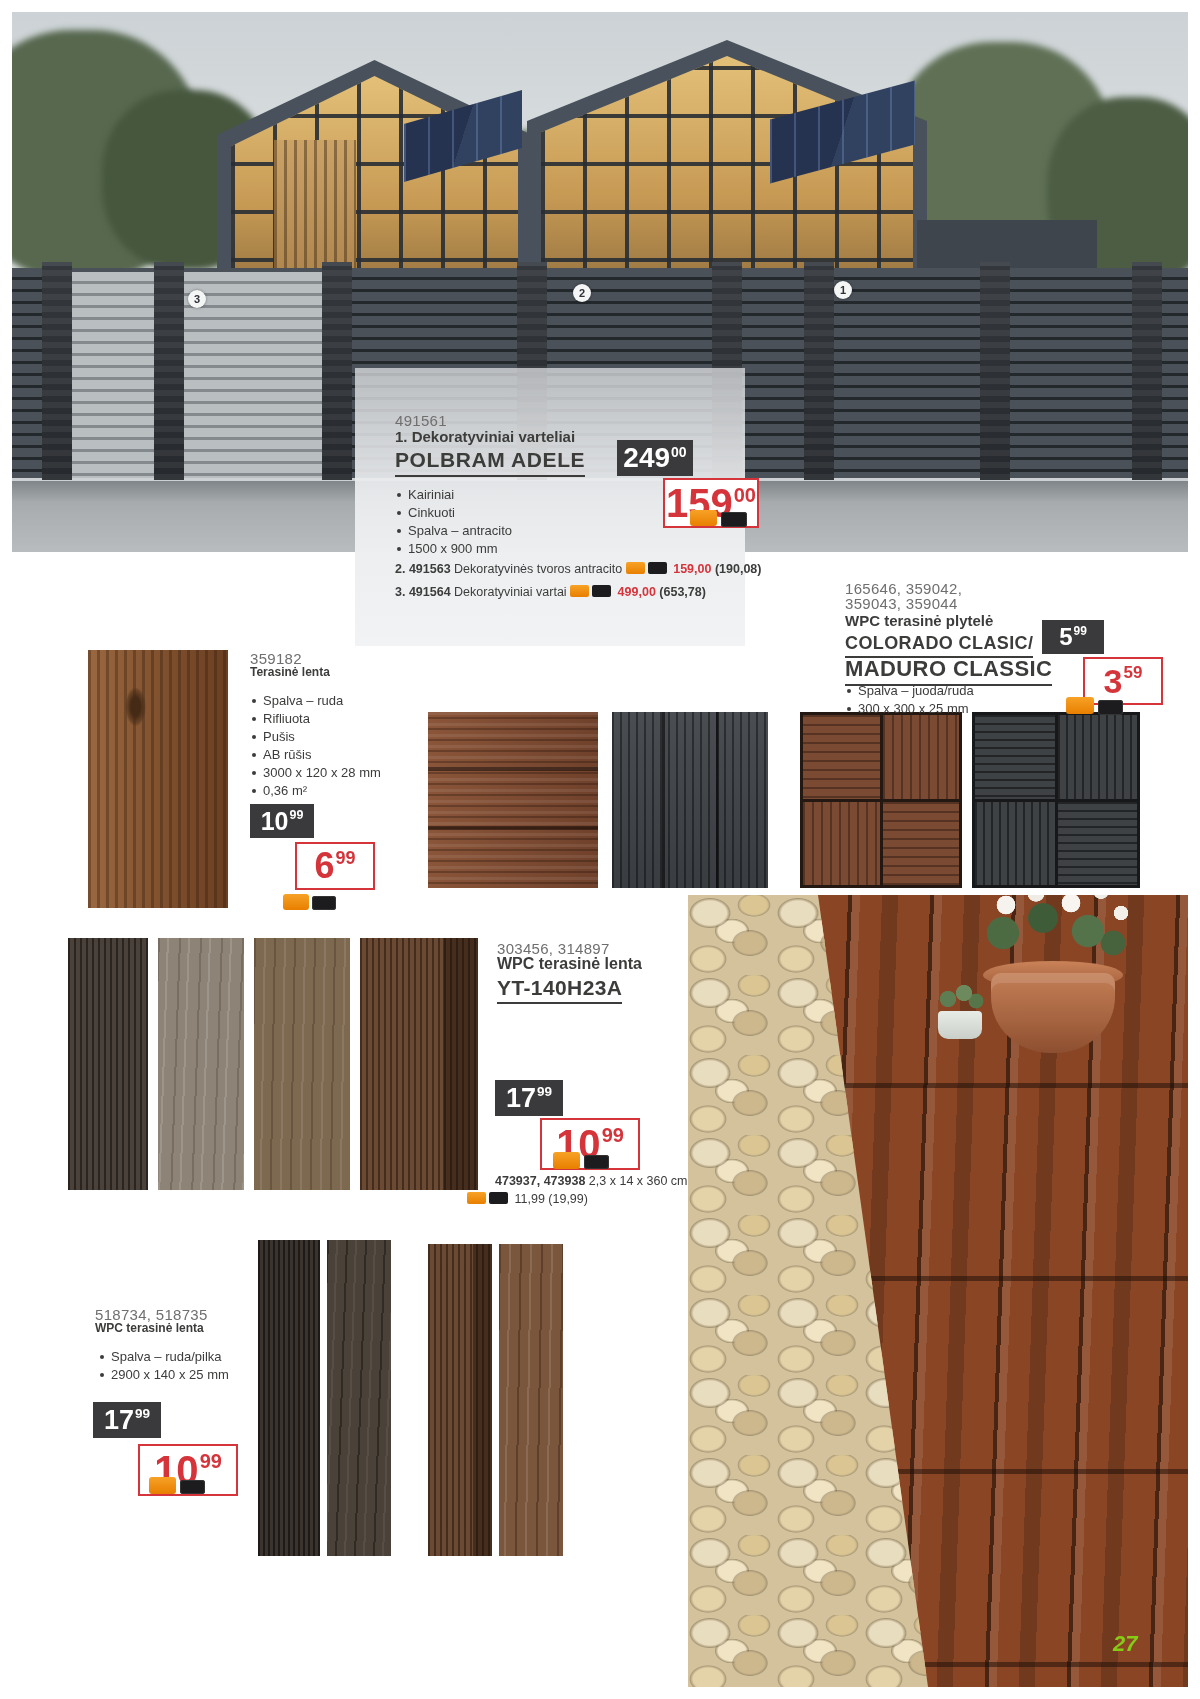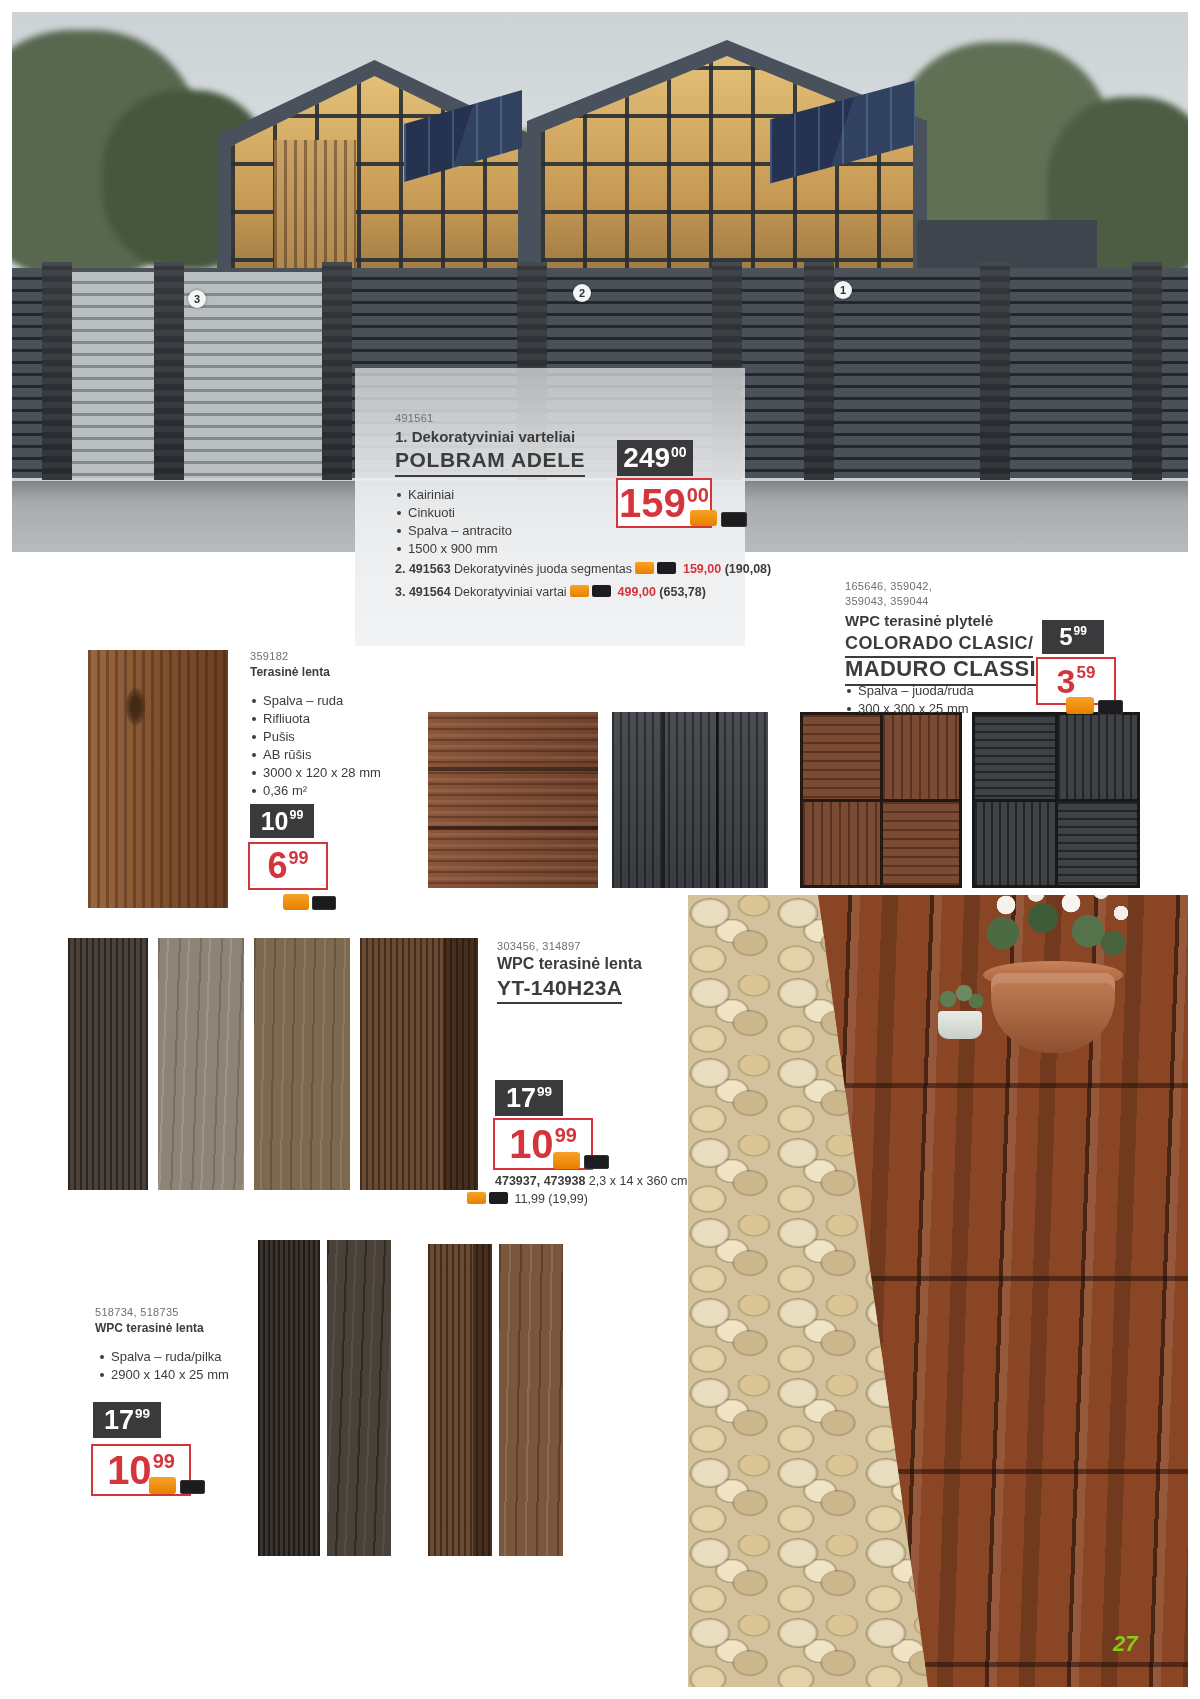--- a/index.html
+++ b/index.html
@@ -60,29 +60,29 @@
 
   
   .card{position:absolute;left:355px;top:368px;width:390px;height:278px;z-index:8;
     background:linear-gradient(180deg, rgba(228,230,232,.72) 0%, rgba(234,236,238,.92) 40%, #edeff1 72%, #f2f3f4 100%);}
   .card .sku{position:absolute;left:40px;top:44px;}
   .card .t1{position:absolute;left:40px;top:60px;font-size:15px;font-weight:700;}
   .card .t2{position:absolute;left:40px;top:80px;font-size:21px;font-weight:700;letter-spacing:.6px;
     border-bottom:2px solid var(--txt);padding-bottom:3px;}
   .card ul{left:40px;top:118px;position:absolute;}
 
-  .sku{font-size:11px;color:#6f6f6e;letter-spacing:.3px;}
+  .sku{font-size:15px;color:#6f6f6e;letter-spacing:.3px;}
   ul.blts{list-style:none;margin:0;padding:0;font-size:13px;}
   ul.blts li{position:relative;padding-left:13px;line-height:18px;}
   ul.blts li::before{content:"";position:absolute;left:2px;top:7px;width:4px;height:4px;border-radius:50%;background:var(--txt);}
 
   .pbox{position:absolute;display:flex;align-items:center;justify-content:center;font-weight:700;line-height:1;}
   .pbox .cts{font-size:.5em;align-self:flex-start;margin-top:5px;margin-left:1px;}
   .pbox.old{background:var(--darkbox);color:#fff;}
-  .pbox.new{background:#fff;color:var(--red);border:2px solid var(--red);}
+  .pbox.new{background:#fff;color:var(--red);border:2px solid var(--red);margin-left:47px;}
 
   .tag{position:absolute;border-radius:3px;z-index:9;}
   .tag.orange{background:linear-gradient(180deg,#f7a226,#e87f00);}
   .tag.black{background:var(--black-tag);box-shadow:inset 0 0 0 1px #333;}
   .mini{display:inline-block;width:19px;height:12px;border-radius:2px;vertical-align:-1px;margin-right:3px;}
   .mini.orange{background:linear-gradient(180deg,#f7a226,#e87f00);}
   .mini.black{background:var(--black-tag);}
 
   .rel{position:absolute;font-size:12.5px;white-space:nowrap;}
   .rel .pre{font-weight:700;}
@@ -241,21 +241,21 @@
         <span class="cts">00</span>
     </div>
     <div class="pbox new" style="left:261px;top:110px;width:96px;height:50px;font-size:40px">
       <span class="int">159</span>
         <span class="cts">00</span>
     </div>
     <span class="tag orange" style="left:335px;top:142px;width:27px;height:16px"></span>
     <span class="tag black" style="left:366px;top:144px;width:26px;height:15px"></span>
     <div class="rel" style="left:40px;top:194px">
       <span class="pre">2. 491563</span>
-      <span>Dekoratyvinės juoda segmentas</span>
+      <span>Dekoratyvinės tvoros antracito</span>
       <span class="mini orange"></span><span class="mini black"></span>
       <span class="prc">159,00</span>
       <span class="was">(190,08)</span>
     </div>
     <div class="rel" style="left:40px;top:217px">
       <span class="pre">3. 491564</span>
       <span>Dekoratyviniai vartai</span>
       <span class="mini orange"></span><span class="mini black"></span>
       <span class="prc">499,00</span>
       <span class="was">(653,78)</span>

